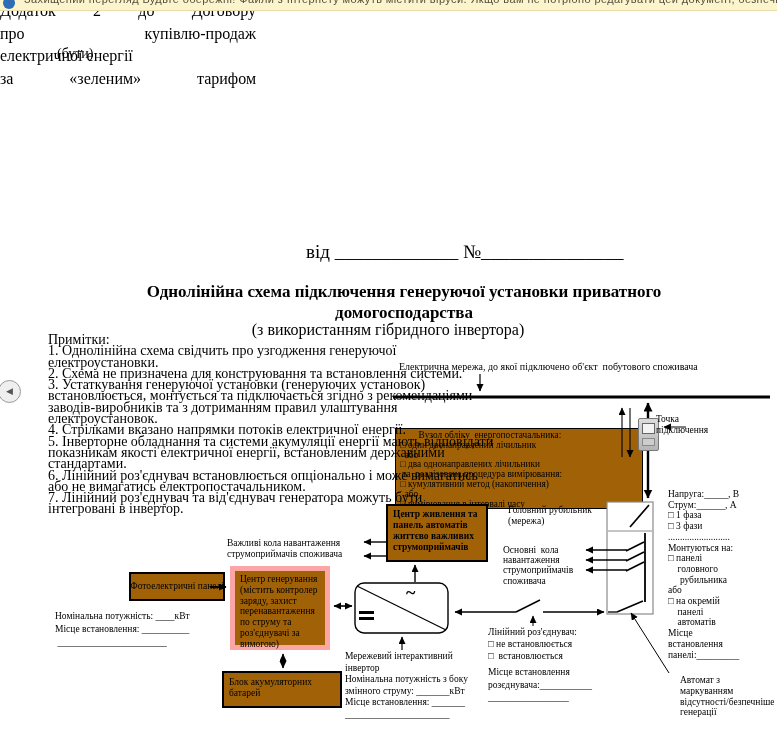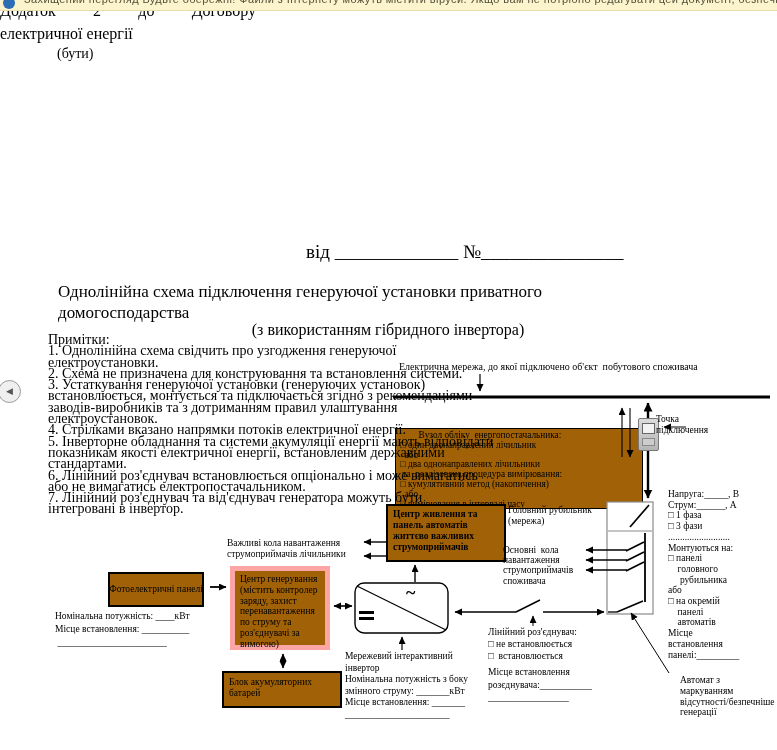--- a/index.html
+++ b/index.html
@@ -13,41 +13,41 @@
 
   .nav-circle{position:absolute;left:-2px;top:380px;width:23px;height:23px;border:1px solid #9a9a9a;border-radius:50%;background:#efefef;z-index:6;display:flex;align-items:center;justify-content:center}
   .nav-circle span{font-size:9px;color:#555;line-height:1}
 
   .t{position:absolute;white-space:pre;z-index:4}
   .date{left:57px;top:46px;font-size:14px}
   .annex{left:508px;top:146px;width:256px;z-index:4}
   .annex div{font-size:16px;line-height:22.5px;text-align:justify;text-align-last:justify;white-space:normal}
   .annex div.no-just{text-align:left;text-align-last:left}
   .vidno{left:306px;top:241px;font-size:19px}
-  .title{left:58px;top:281px;width:660px;text-align:left;font-weight:normal;font-size:17px;line-height:21px;white-space:pre-line}
+  .title{left:74px;top:281px;width:660px;text-align:center;font-weight:bold;font-size:17px;line-height:21px;white-space:pre-line}
   .subtitle{left:58px;top:321px;width:660px;text-align:center;font-size:16px;white-space:pre-line}
   .notes{left:48px;top:334px;font-size:14px;line-height:11.3px}
 
   .small{font-size:9.5px;line-height:10.8px}
   .grid-label{left:399px;top:361px;font-size:10px}
   .tochka{left:656px;top:414px}
   .voltage{left:668px;top:489px;line-height:10.7px}
   .golovny{left:508px;top:505px;line-height:11px}
   .osnovni{left:503px;top:545px;line-height:10.2px}
   .vazhlyvi{left:227px;top:538px;line-height:10.6px}
   .pv-meta{left:55px;top:610px;line-height:13px}
   .inv-meta{left:345px;top:651px;line-height:11.5px}
   .roz{left:488px;top:626px;line-height:12px}
   .roz-place{left:488px;top:666px;line-height:12.5px}
   .avtomat{left:680px;top:675px;line-height:10.8px}
 
   .box{position:absolute;background:#a16207;z-index:1;font-size:9.5px;line-height:10.8px;white-space:pre}
   .metering-box{left:395px;top:428px;width:248px;height:81px;border:1px solid #000;padding:2px 0 0 4px;font-size:9.3px;line-height:9.8px}
-  .zhyv-box{left:386px;top:504px;width:120px;height:58px;border:2px solid #000;padding:3px 0 0 5px;font-weight:bold;line-height:11px}
-  .pv-box{left:108px;top:572px;width:96px;height:35px;border:2.5px solid #000;display:flex;align-items:center;justify-content:center}
+  .zhyv-box{left:386px;top:504px;width:102px;height:58px;border:2px solid #000;padding:3px 0 0 5px;font-weight:bold;line-height:11px}
+  .pv-box{left:129px;top:572px;width:96px;height:29px;border:2.5px solid #000;display:flex;align-items:center;justify-content:center}
   .gen-box{left:230px;top:566px;width:100px;height:84px;border:5px solid #fca5a5;padding:3px 0 0 5px}
   .bat-box{left:222px;top:671px;width:120px;height:37px;border:2.5px solid #000;padding:4px 0 18px 5px;line-height:11px}
 
   .ac-symbol{left:406px;top:583px;font-size:18px;font-weight:bold;z-index:4}
   .dc-symbol{position:absolute;left:359px;top:611px;width:15px;height:9px;border-top:3px solid #000;border-bottom:3px solid #000;z-index:4}
 
   .meter{position:absolute;left:638px;top:418px;width:21px;height:33px;background:linear-gradient(#dcdcdc,#b5b5b5);border:1px solid #777;border-radius:2px;z-index:3}
   .meter::before{content:"";position:absolute;left:3px;top:4px;right:3px;height:9px;background:#f3f3f3;border:1px solid #666}
   .meter::after{content:"";position:absolute;left:3px;bottom:4px;right:3px;height:6px;background:#cdcdcd;border:1px solid #8a8a8a}
 
@@ -61,21 +61,23 @@
   <div class="banner-text">Захищений перегляд   Будьте обережні! Файли з Інтернету можуть містити віруси. Якщо вам не потрібно редагувати цей документ, безпечніше залишатися в режимі захищеного перегляду.</div>
 </div>
 
 <div class="nav-circle">
   <span>◀</span>
 </div>
 
 <div class="t date">(бути)</div>
 <div class="annex">
   <div>Додаток 2 до Договору</div>
+  <div>про купівлю-продаж</div>
   <div class="no-just">електричної енергії</div>
+  <div>за «зеленим» тарифом</div>
 </div>
 <div class="t vidno">від _____________ №_______________</div>
 <div class="t title">Однолінійна схема підключення генеруючої установки приватного
 домогосподарства</div>
 <div class="t subtitle">(з використанням гібридного інвертора)</div>
 <div class="t notes">Примітки:
 1. Однолінійна схема свідчить про узгодження генеруючої
 електроустановки.
 2. Схема не призначена для конструювання та встановлення системи.
 3. Устаткування генеруючої установки (генеруючих установок)
@@ -110,21 +112,21 @@
 Місце
 встановлення
 панелі:_________</div>
 <div class="t small golovny">Головний рубильник
 (мережа)</div>
 <div class="t small osnovni">Основні  кола
 навантаження
 струмоприймачів
 споживача</div>
 <div class="t small vazhlyvi">Важливі кола навантаження
-струмоприймачів лічильники</div>
+струмоприймачів споживача</div>
 <div class="t small pv-meta">Номінальна потужність: ____кВт
 Місце встановлення: __________
  _______________________</div>
 <div class="t small inv-meta">Мережевий інтерактивний
 інвертор
 Номінальна потужність з боку
 змінного струму: _______кВт
 Місце встановлення: _______
 ______________________</div>
 <div class="t small roz">Лінійний роз'єднувач:

